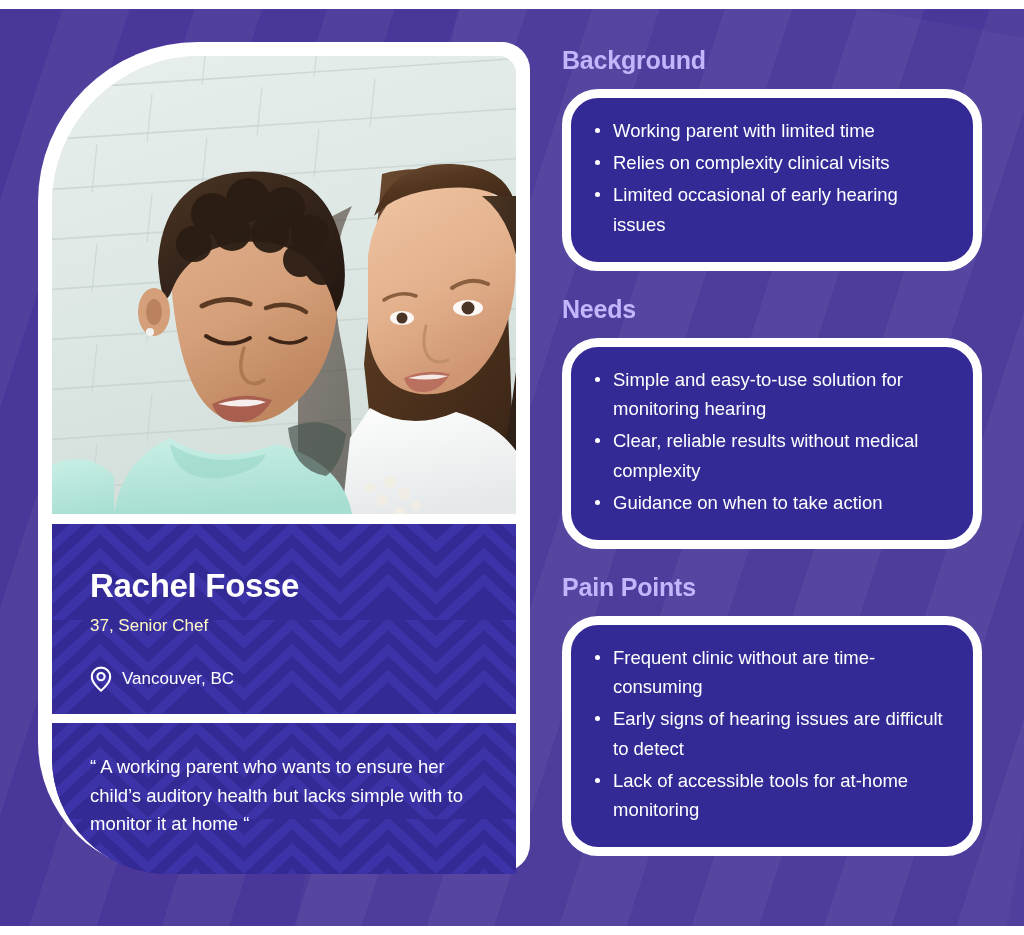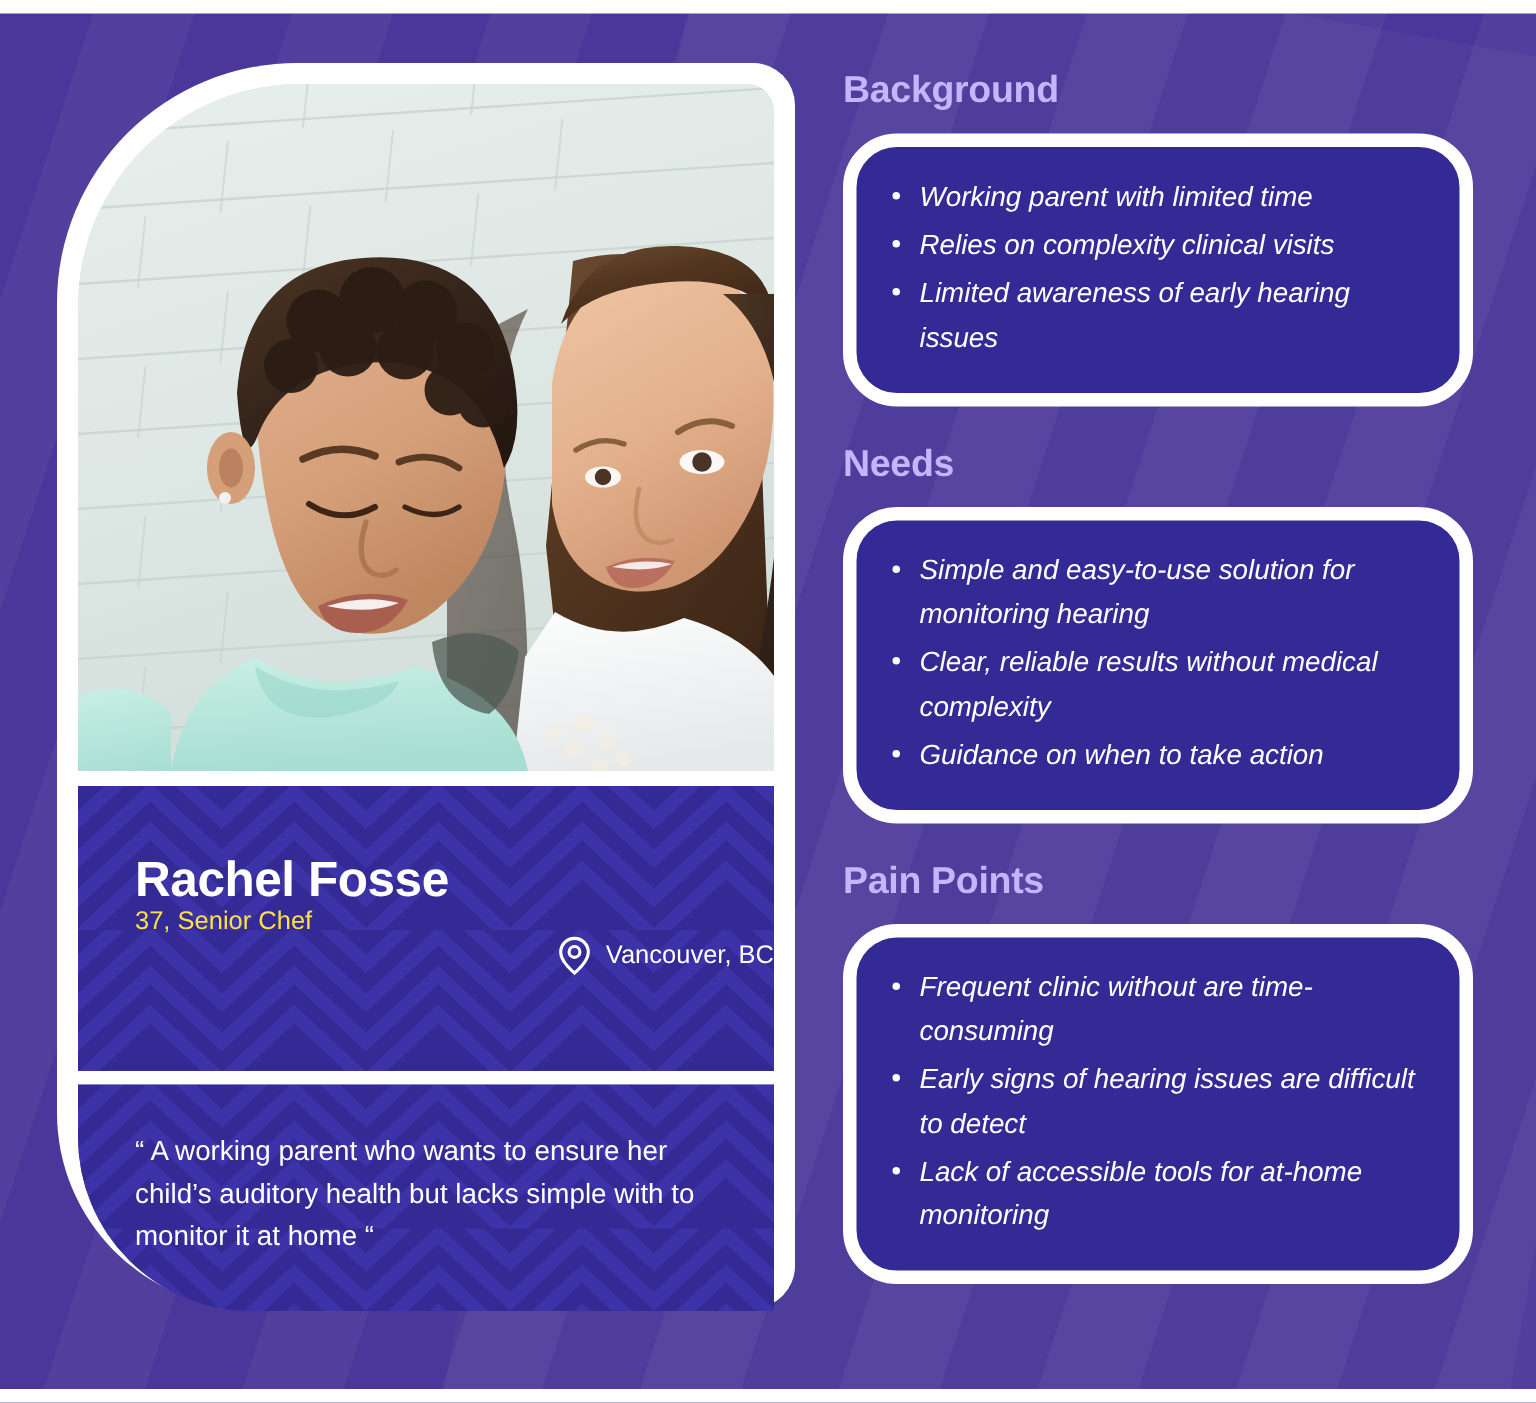--- a/index.html
+++ b/index.html
@@ -98,29 +98,30 @@
   .identity-inner { position: relative; z-index: 2; }
 
   .persona-name {
     color: #ffffff;
     font-size: 33px;
     font-weight: 700;
     letter-spacing: -0.3px;
     line-height: 1.1;
   }
   .persona-role {
-    color: #fde047;
+    color: #fef9c3;
     font-size: 17px;
     font-weight: 500;
+    margin-top: 12px;
   }
   .persona-location {
     display: flex;
     align-items: center;
     gap: 10px;
-    justify-content: flex-end;
+    margin-top: 30px;
   }
   .persona-location-text {
     color: #ffffff;
     font-size: 17px;
     font-weight: 500;
   }
 
   .quote-card {
     position: relative;
     margin-top: 9px;
@@ -157,21 +158,21 @@
   }
 
   .info-card {
     background: #332a96;
     border: 9px solid #ffffff;
     border-radius: 36px;
     padding: 18px 22px 20px 16px;
     margin-bottom: 24px;
   }
 
-  .bullet-list { list-style: none; font-style: italic; }
+  .bullet-list { list-style: none; }
   .bullet-item {
     position: relative;
     color: #ffffff;
     font-size: 18.5px;
     font-weight: 500;
     line-height: 1.58;
     padding-left: 26px;
     margin-bottom: 3px;
   }
   .bullet-item::before {
@@ -364,21 +365,21 @@
   </div>
 
   <div class="info-column">
 
     <div class="section-block">
       <div class="section-heading">Background</div>
       <div class="info-card">
         <ul class="bullet-list">
           <li class="bullet-item">Working parent with limited time</li>
           <li class="bullet-item">Relies on complexity clinical visits</li>
-          <li class="bullet-item">Limited awareness of early hearing issues</li>
+          <li class="bullet-item">Limited occasional of early hearing issues</li>
         </ul>
       </div>
     </div>
 
     <div class="section-block sec-needs">
       <div class="section-heading">Needs</div>
       <div class="info-card">
         <ul class="bullet-list">
           <li class="bullet-item">Simple and easy-to-use solution for monitoring hearing</li>
           <li class="bullet-item">Clear, reliable results without medical complexity</li>

